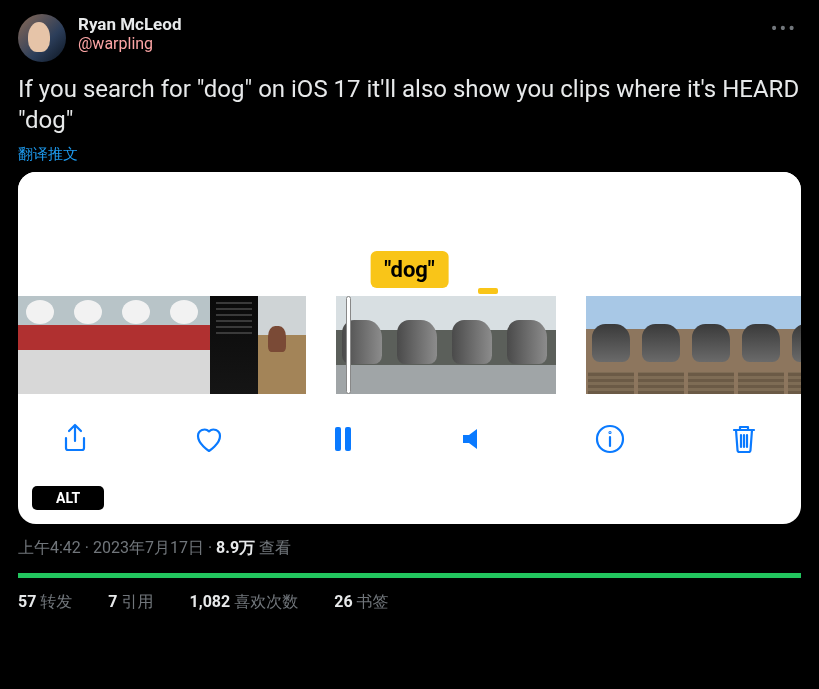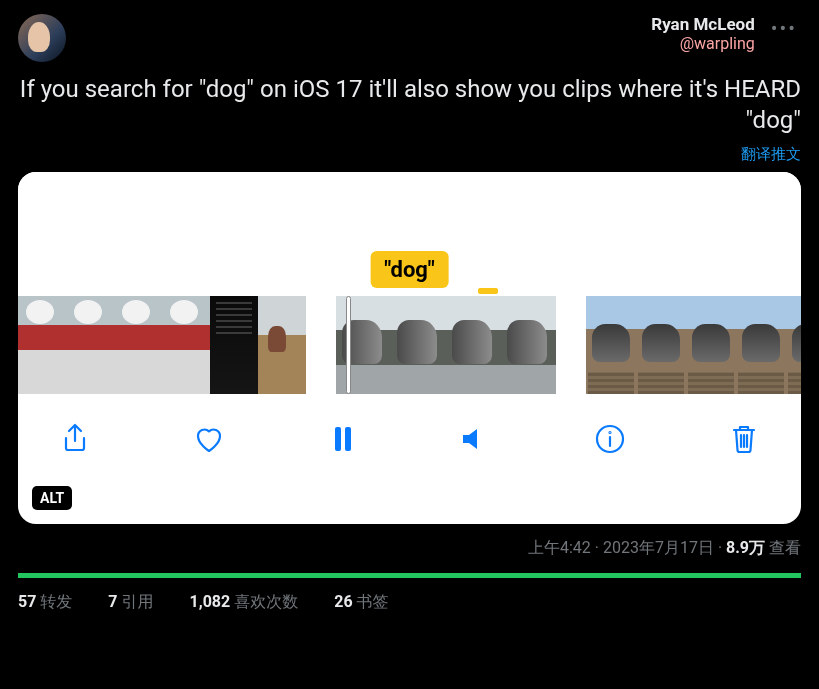--- a/index.html
+++ b/index.html
@@ -6,21 +6,20 @@
   body {
     background: #000;
     font-family: -apple-system, BlinkMacSystemFont, "Segoe UI", Roboto, Helvetica, Arial, sans-serif;
     color: #e7e9ea;
     width: 819px;
     height: 689px;
     overflow: hidden;
   }
   .tweet {
     padding: 14px 18px;
-    text-align: right;
   }
   .header {
     display: flex;
     align-items: flex-start;
     gap: 12px;
     margin-bottom: 12px;
   }
   .avatar {
     width: 48px;
     height: 48px;
@@ -164,21 +163,21 @@
   .tb-icon svg * { stroke: #0a7aff; fill: none; stroke-width: 2.2; stroke-linecap: round; stroke-linejoin: round; }
   .tb-icon.fill svg * { fill: #0a7aff; stroke: none; }
   .alt-badge {
     position: absolute;
     left: 14px;
     bottom: 14px;
     background: #000;
     color: #fff;
     font-weight: 700;
     font-size: 14px;
-    padding: 4px 8px;
+    padding: 4px 24px;
     border-radius: 5px;
     margin-top: 20px;
   }
   .meta-line {
     color: #71767b;
     font-size: 16px;
     padding-bottom: 14px;
     border-bottom: 5px solid #22c55e;
   }
   .meta-line .strong { color: #e7e9ea; font-weight: 700; }

